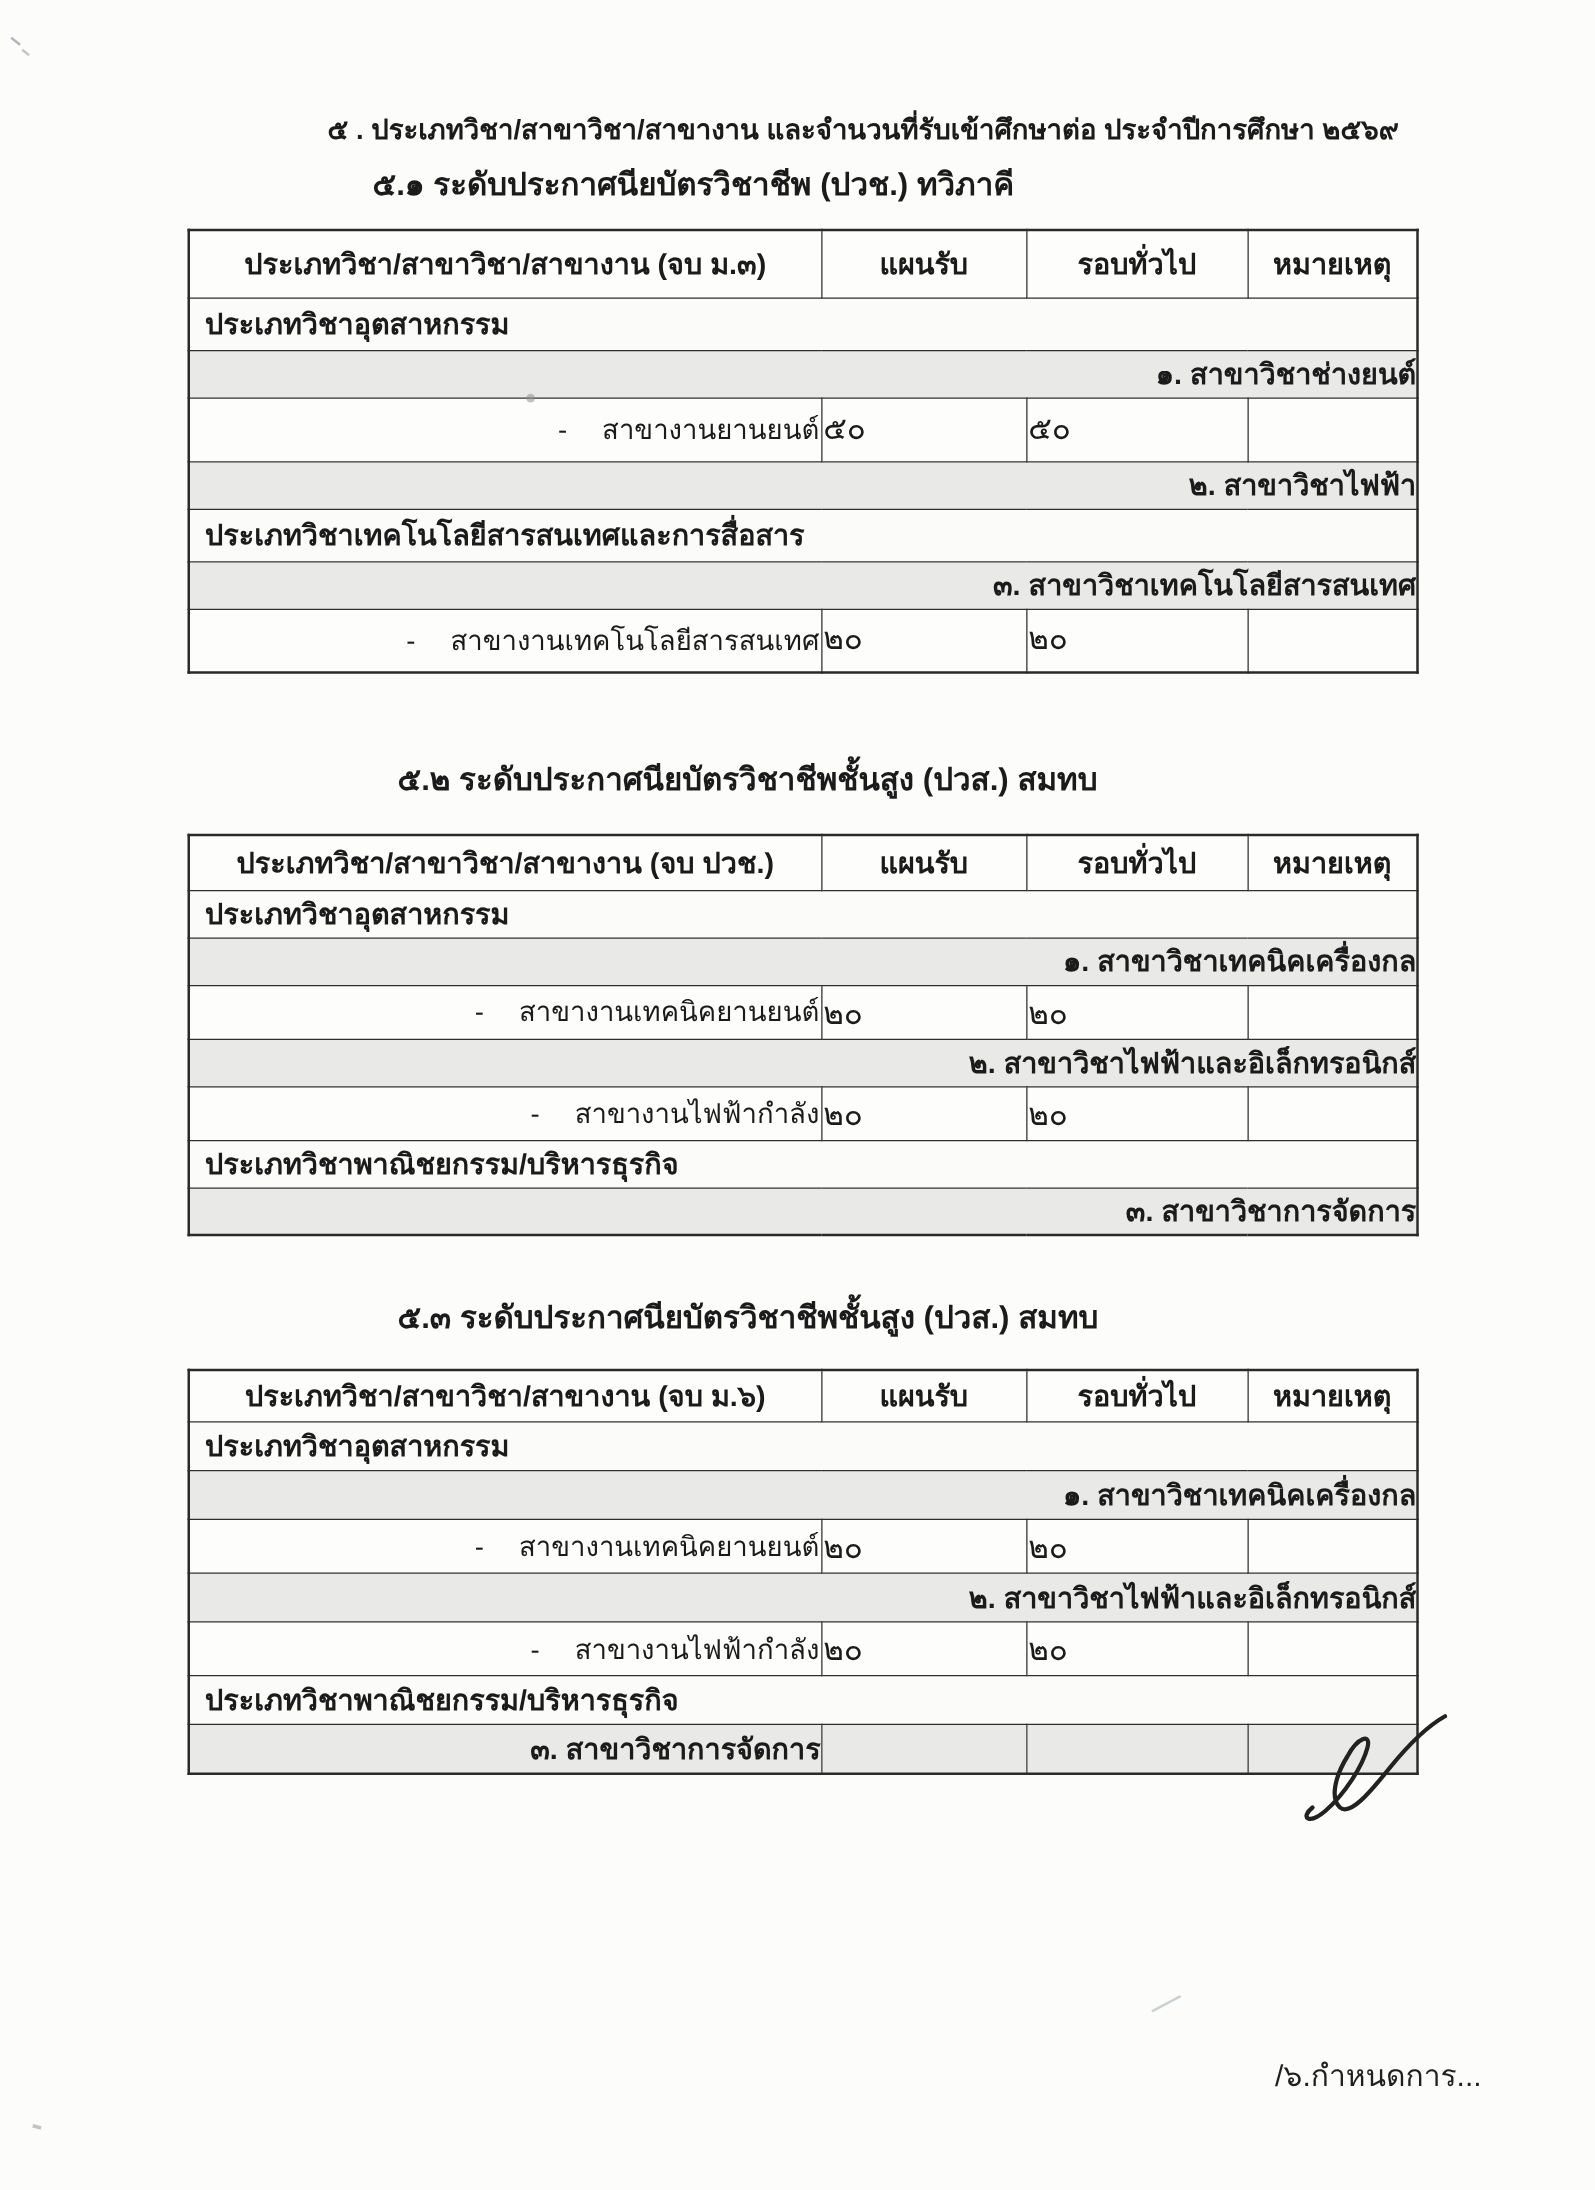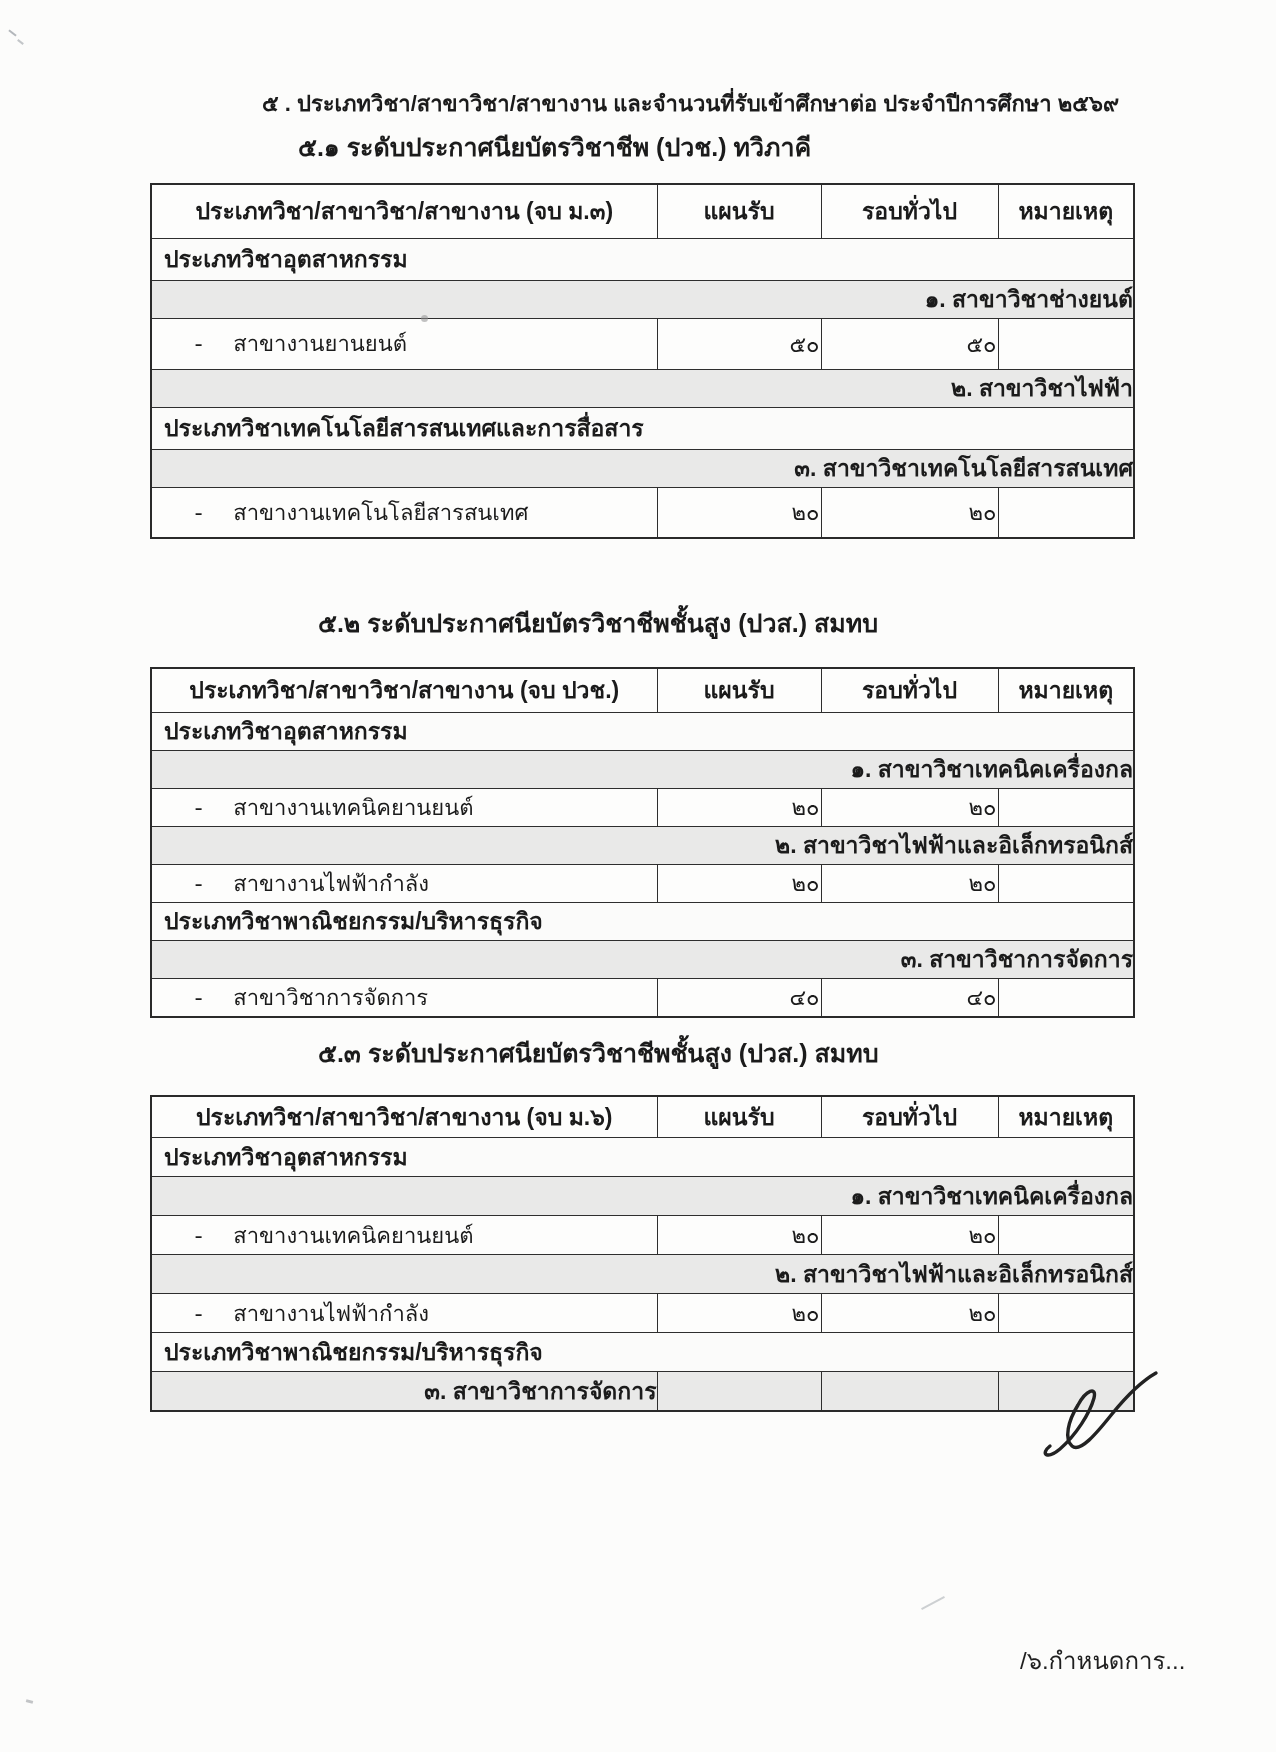--- a/index.html
+++ b/index.html
@@ -35,23 +35,23 @@
   }
   tr.row-category td {
     font-weight:bold; text-align:left; padding:0 0 0 12px; font-size:23px;
     background:#fbfbfa;
   }
   tr.row-subject td {
     font-weight:bold; text-align:right; padding:0 0 0 12px; font-size:23px;
     background:#e9e9e8;
   }
   tr.row-detail td { background:#fdfdfc; }
-  tr.row-detail .cell-label { padding-left:40px; font-size:22px; text-align:left;font-family:Liberation Mono, monospace; }
+  tr.row-detail .cell-label { padding-left:40px; font-size:22px; text-align:right; }
   tr.row-detail .dash { display:inline-block; margin-right:28px; }
-  .cell-num { text-align:right; font-size:22px; }
+  .cell-num { text-align:left; font-size:25px; }
   .cell-note { background:#fdfdfc; }
 
   #t1 { top:183px; }
   #t2 { top:667px; }
   #t3 { top:1095px; }
 
   #t1 tr.row-header   { height:54px; }
   #t1 tr.row-category { height:42px; }
   #t1 tr.row-subject  { height:38px; }
   #t1 tr.row-detail   { height:51px; }
@@ -169,26 +169,20 @@
           <td class="cell-num">๒๐</td>
           <td class="cell-num">๒๐</td>
           <td class="cell-note"></td>
         </tr>
         <tr class="row-category">
           <td colspan="4">ประเภทวิชาพาณิชยกรรม/บริหารธุรกิจ</td>
         </tr>
         <tr class="row-subject">
           <td colspan="4">๓. สาขาวิชาการจัดการ</td>
         </tr>
-        <tr class="row-detail">
-          <td class="cell-label"><span class="dash">-</span><span>สาขาวิชาการจัดการ</span></td>
-          <td class="cell-num">๔๐</td>
-          <td class="cell-num">๔๐</td>
-          <td class="cell-note"></td>
-        </tr>
       </tbody>
   </table>
 
   <div class="section-heading" id="h3">๕.๓ ระดับประกาศนียบัตรวิชาชีพชั้นสูง (ปวส.) สมทบ</div>
   <table class="doc-table" id="t3">
     <colgroup>
         <col style="width:506px">
         <col style="width:164px">
         <col style="width:177px">
         <col style="width:136px">

